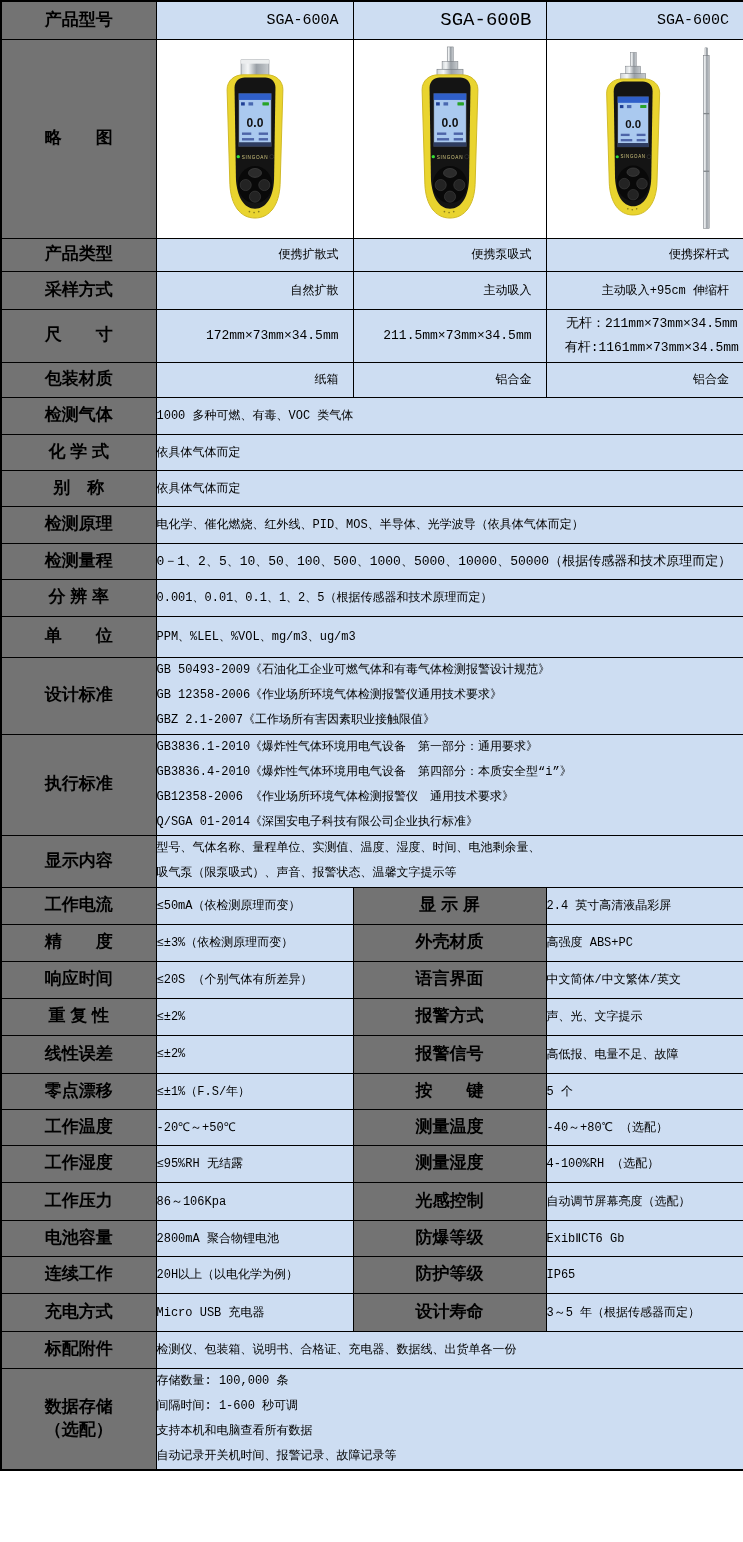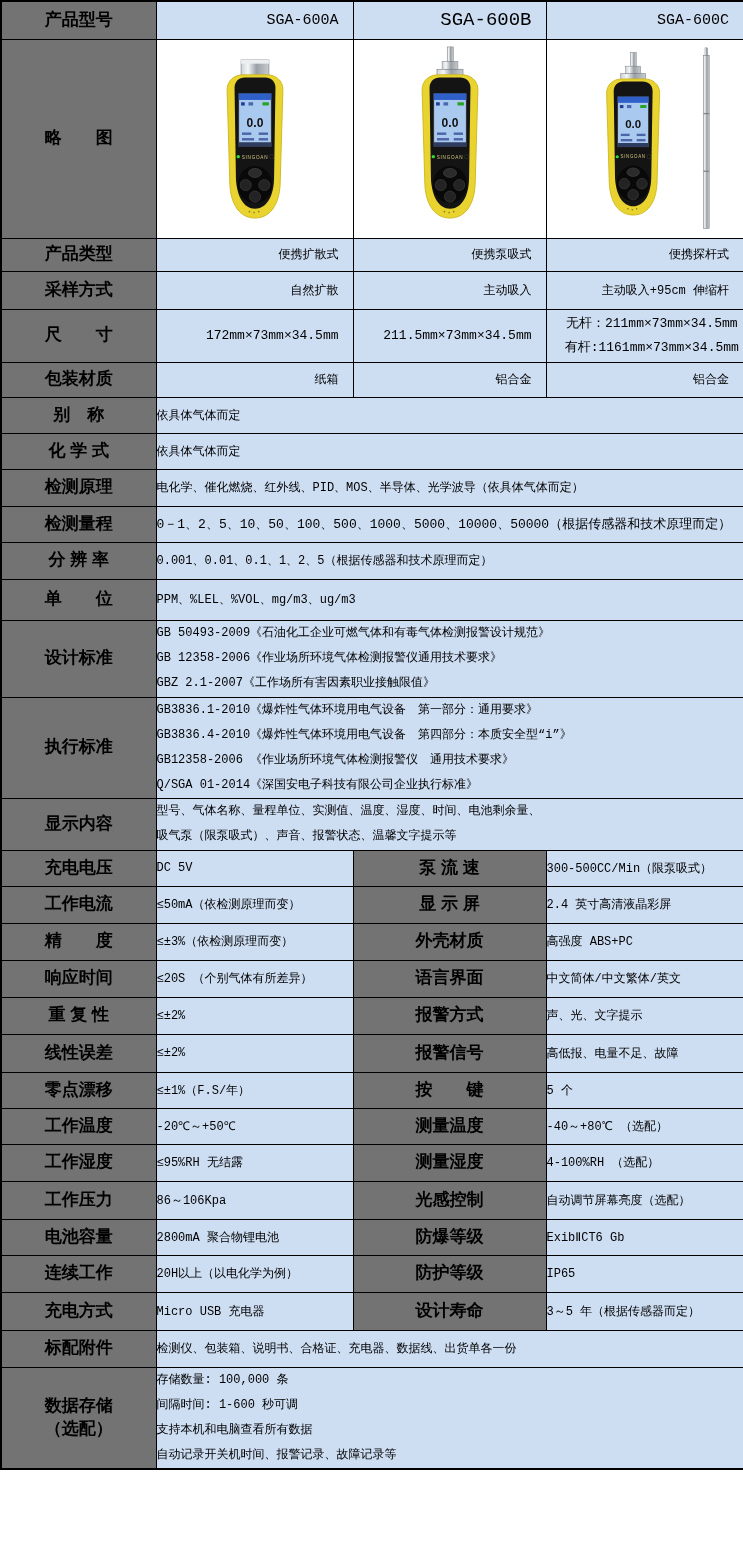--- a/index.html
+++ b/index.html
@@ -213,26 +213,30 @@
   </tr>
 
   <tr style="height:35px">
     <th class="lbl">包装材质</th>
     <td class="val c">纸箱</td>
     <td class="val c">铝合金</td>
     <td class="val c">铝合金</td>
   </tr>
 
 
+  <tr style="height:37px">
+    <th class="lbl">检测气体</th>
+    <td class="val" colspan="3">1000 多种可燃、有毒、VOC 类气体</td>
+  </tr>
+  <tr style="height:36px">
+    <th class="lbl">化 学 式</th>
+    <td class="val" colspan="3">依具体气体而定</td>
+  </tr>
   <tr style="height:36px">
     <th class="lbl">别　称</th>
-    <td class="val" colspan="3">依具体气体而定</td>
-  </tr>
-  <tr style="height:36px">
-    <th class="lbl">化 学 式</th>
     <td class="val" colspan="3">依具体气体而定</td>
   </tr>
   <tr style="height:37px">
     <th class="lbl">检测原理</th>
     <td class="val" colspan="3">电化学、催化燃烧、红外线、PID、MOS、半导体、光学波导（依具体气体而定）</td>
   </tr>
   <tr style="height:36px">
     <th class="lbl">检测量程</th>
     <td class="val small" colspan="3">0－1、2、5、10、50、100、500、1000、5000、10000、50000（根据传感器和技术原理而定）</td>
   </tr>
@@ -265,26 +269,20 @@
   </tr>
 
   <tr style="height:52px">
     <th class="lbl">显示内容</th>
     <td class="val" colspan="3">
       <div class="line">型号、气体名称、量程单位、实测值、温度、湿度、时间、电池剩余量、</div>
       <div class="line">吸气泵（限泵吸式）、声音、报警状态、温馨文字提示等</div>
     </td>
   </tr>
 
-  <tr style="height:36px">
-    <th class="lbl">充电电压</th>
-    <td class="val">DC 5V</td>
-    <th class="lbl">泵 流 速</th>
-    <td class="val">300-500CC/Min（限泵吸式）</td>
-  </tr>
   <tr style="height:37px">
     <th class="lbl">工作电流</th>
     <td class="val">≤50mA（依检测原理而变）</td>
     <th class="lbl">显 示 屏</th>
     <td class="val">2.4 英寸高清液晶彩屏</td>
   </tr>
   <tr style="height:37px">
     <th class="lbl">精　　度</th>
     <td class="val">≤±3%（依检测原理而变）</td>
     <th class="lbl">外壳材质</th>

